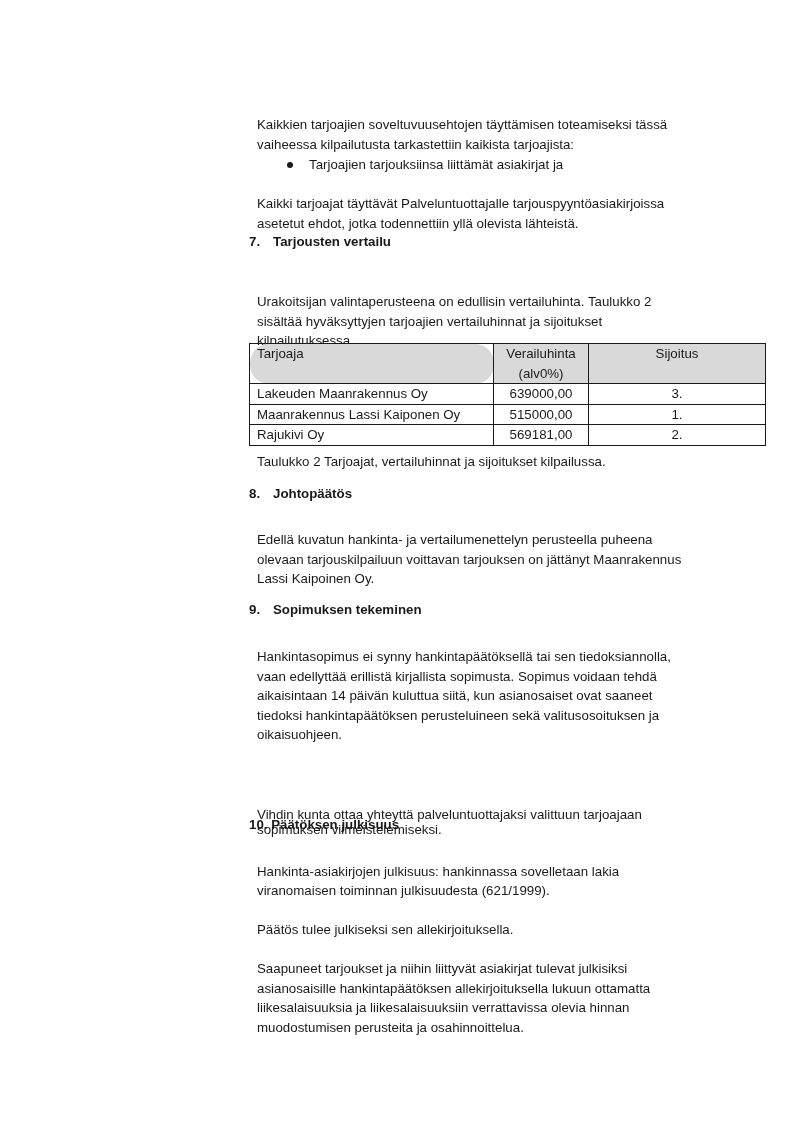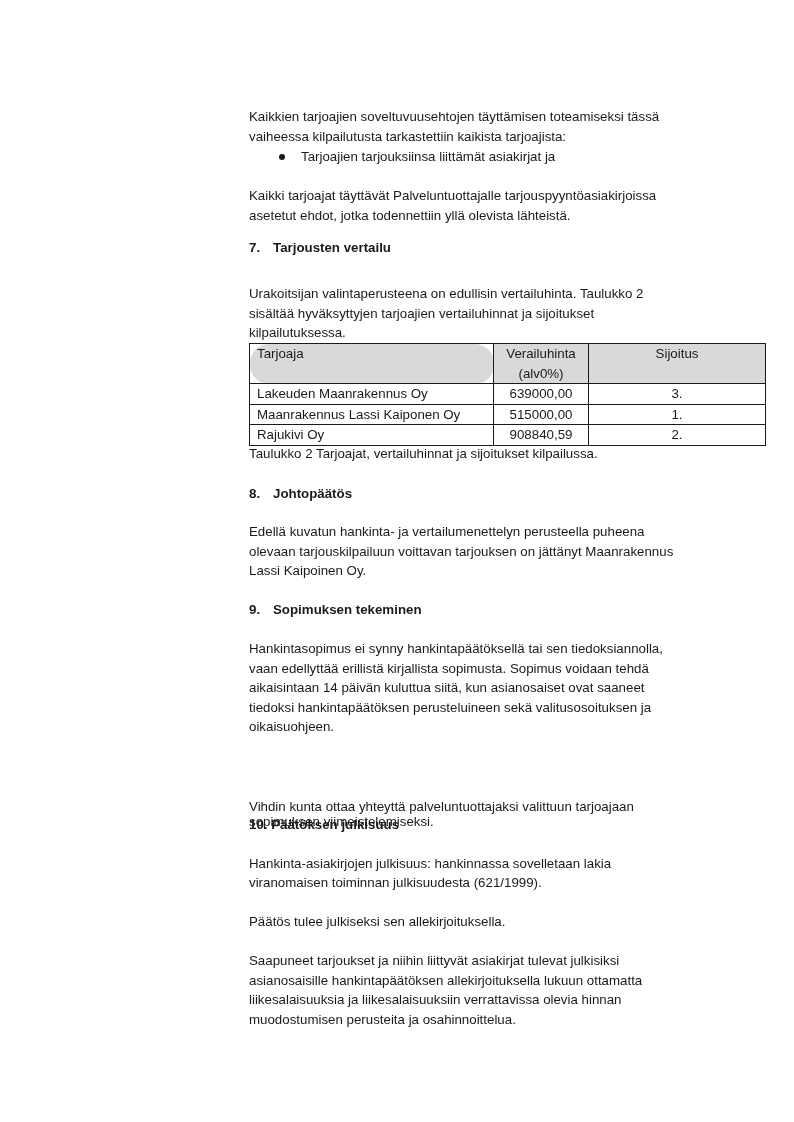--- a/index.html
+++ b/index.html
@@ -2,21 +2,21 @@
 <html><head>
   <meta charset="utf-8">
   <style>
     html, body { margin: 0; padding: 0; background: #ffffff; }
     body { width: 794px; height: 1122px; position: relative; overflow: hidden;
       font-family: "Liberation Sans", sans-serif; color: #1a1a1a; }
     .page { position: absolute; left: 249px; top: 0; width: 520px; font-size: 13.3px; line-height: 19.6px; }
     .abs { position: absolute; left: 0; white-space: nowrap; }
     h2 { font-size: 13.3px; font-weight: bold; margin: 0; line-height: 19.6px; }
     h2 .num { display: inline-block; width: 24px; }
-    p { margin: 0; }
+    p { margin: 8px; }
     .bullet { padding-left: 52px; position: relative; }
     .bullet::before { content: ""; position: absolute; left: 30px; top: 7px; width: 6px; height: 6px; border-radius: 50%; background: #1a1a1a; }
     table { border-collapse: collapse; width: 517px; font-size: 13.3px; line-height: 19.6px; }
     td, th { border: 1px solid #1a1a1a; padding: 0 7px; font-weight: normal; vertical-align: top; }
     th { background: #d9d9d9; }
     th.left, td.left { text-align: left; border-radius: 19px; }
     th.center, td.center { text-align: center; }
     .c1 { width: 229px; }
     .c2 { width: 80px; }
   </style>
@@ -24,21 +24,21 @@
 <body>
 
 <div class="page">
 
   <p class="abs" style="top:107px">Kaikkien tarjoajien soveltuvuusehtojen täyttämisen toteamiseksi tässä</p>
   <p class="abs" style="top:127px">vaiheessa kilpailutusta tarkastettiin kaikista tarjoajista:</p>
   <p class="abs bullet" style="top:147px">Tarjoajien tarjouksiinsa liittämät asiakirjat ja</p>
   <p class="abs" style="top:186px">Kaikki tarjoajat täyttävät Palveluntuottajalle tarjouspyyntöasiakirjoissa</p>
   <p class="abs" style="top:206px">asetetut ehdot, jotka todennettiin yllä olevista lähteistä.</p>
 
-  <h2 class="abs" style="top:238px"><span class="num">7.</span><span>Tarjousten vertailu</span></h2>
+  <h2 class="abs" style="top:232px"><span class="num">7.</span><span>Tarjousten vertailu</span></h2>
   <p class="abs" style="top:284px">Urakoitsijan valintaperusteena on edullisin vertailuhinta. Taulukko 2</p>
   <p class="abs" style="top:304px">sisältää hyväksyttyjen tarjoajien vertailuhinnat ja sijoitukset</p>
   <p class="abs" style="top:323px">kilpailutuksessa.</p>
 
   <table class="abs" style="top:343px">
     <thead>
       <tr>
         <th class="left c1"><span>Tarjoaja</span><br>&nbsp;</th>
         <th class="center c2"><span>Verailuhinta</span><br><span>(alv0%)</span></th>
         <th class="center">Sijoitus</th>
@@ -50,21 +50,21 @@
         <td class="center">639000,00</td>
         <td class="center">3.</td>
       </tr>
       <tr>
         <td class="left">Maanrakennus Lassi Kaiponen Oy</td>
         <td class="center">515000,00</td>
         <td class="center">1.</td>
       </tr>
       <tr>
         <td class="left">Rajukivi Oy</td>
-        <td class="center">908840,59</td>
+        <td class="center">569181,00</td>
         <td class="center">2.</td>
       </tr>
     </tbody>
   </table>
   <p class="abs" style="top:444px">Taulukko 2 Tarjoajat, vertailuhinnat ja sijoitukset kilpailussa.</p>
 
   <h2 class="abs" style="top:484px"><span class="num">8.</span><span>Johtopäätös</span></h2>
   <p class="abs" style="top:522px">Edellä kuvatun hankinta- ja vertailumenettelyn perusteella puheena</p>
   <p class="abs" style="top:542px">olevaan tarjouskilpailuun voittavan tarjouksen on jättänyt Maanrakennus</p>
   <p class="abs" style="top:561px">Lassi Kaipoinen Oy.</p>

